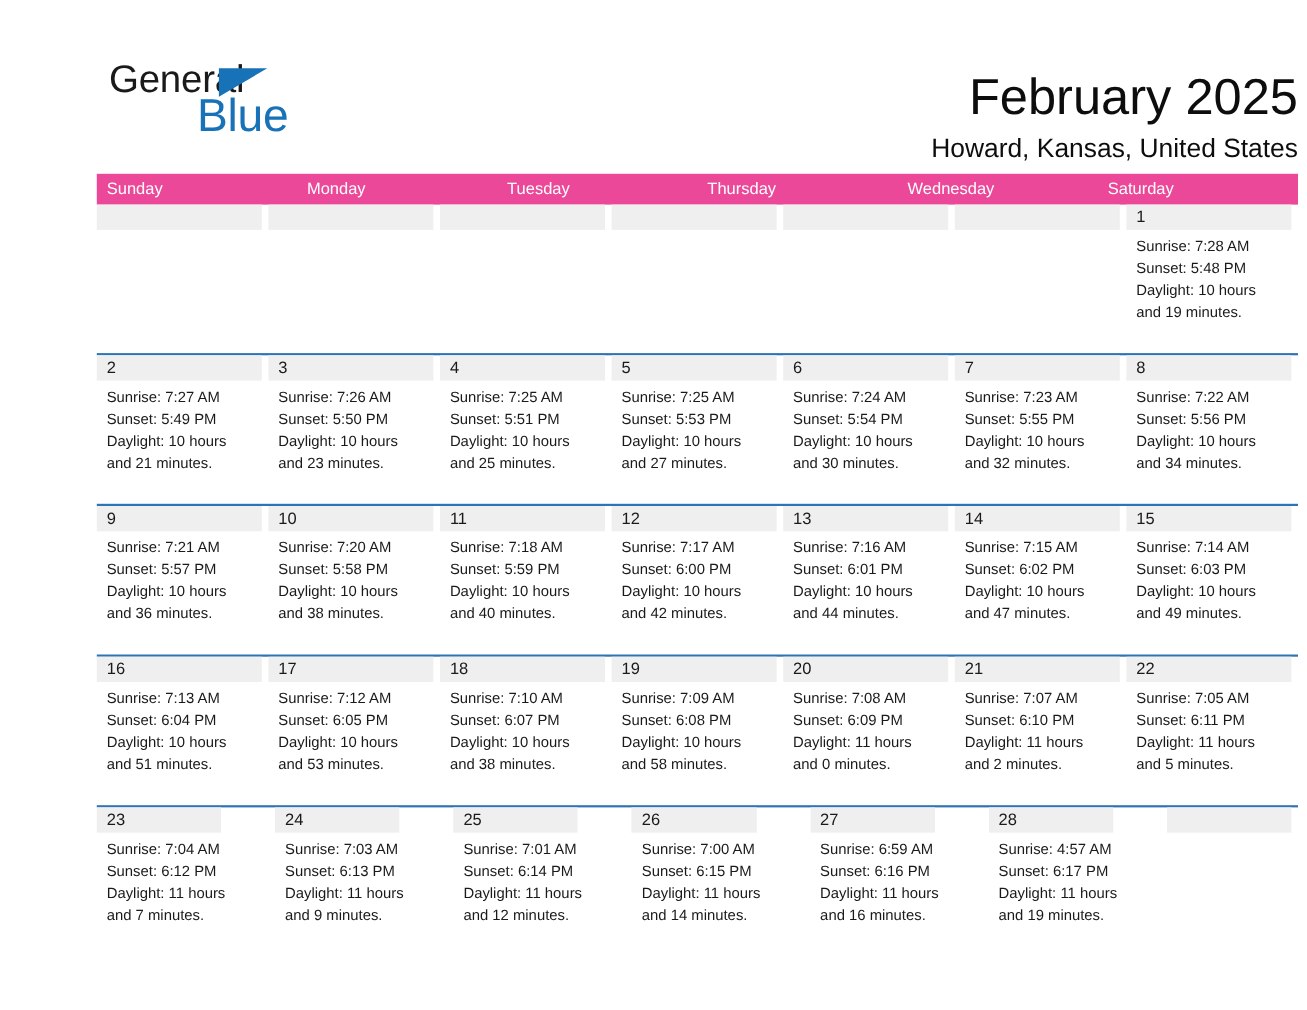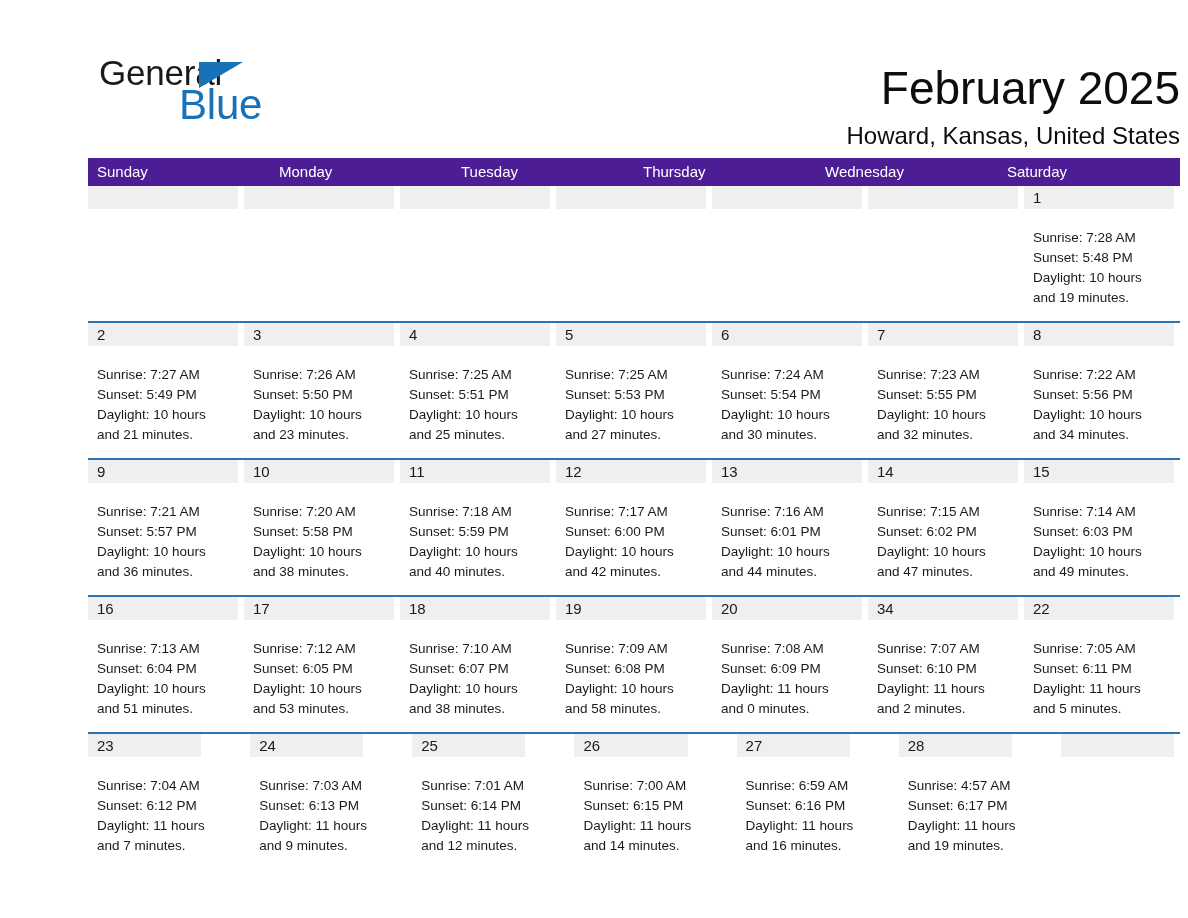--- a/index.html
+++ b/index.html
@@ -96,21 +96,21 @@
 
   
   .calendar {
     position: absolute;
     left: 48px;
     top: 158px;
     width: 1092px;
   }
   .weekday-row {
     display: flex;
-    background: #4c1d95;
+    background: #ec4899;
     height: 28px;
   }
   .weekday {
     flex: 1 1 0;
     color: #ffffff;
     font-size: 15px;
     line-height: 28px;
     padding-left: 9px;
     box-sizing: border-box;
     white-space: nowrap;
@@ -136,21 +136,21 @@
     margin-right: 2px;
   }
   .day-num {
     font-size: 15px;
     line-height: 23px;
     padding-left: 9px;
     color: #1a1a1a;
   }
   .day-info {
     padding-left: 9px;
-    padding-top: 19px;
+    padding-top: 5px;
     font-size: 13.5px;
     line-height: 20px;
     color: #1a1a1a;
   }
   .day-info div {
     white-space: nowrap;
   }
   .week-row.h-first { height: 135px; }
   .week-row.h-std   { height: 135px; }
   .week-row.h-last  { height: 130px; gap: 43px; }
@@ -475,21 +475,21 @@
             </div>
             <div class="day-info">
               <div>Sunrise: 7:08 AM</div>
               <div>Sunset: 6:09 PM</div>
               <div>Daylight: 11 hours</div>
               <div>and 0 minutes.</div>
             </div>
           </div>
           <div class="day-cell">
             <div class="day-num-band">
-              <div class="day-num">34</div>
+              <div class="day-num">21</div>
             </div>
             <div class="day-info">
               <div>Sunrise: 7:07 AM</div>
               <div>Sunset: 6:10 PM</div>
               <div>Daylight: 11 hours</div>
               <div>and 2 minutes.</div>
             </div>
           </div>
           <div class="day-cell">
             <div class="day-num-band">

